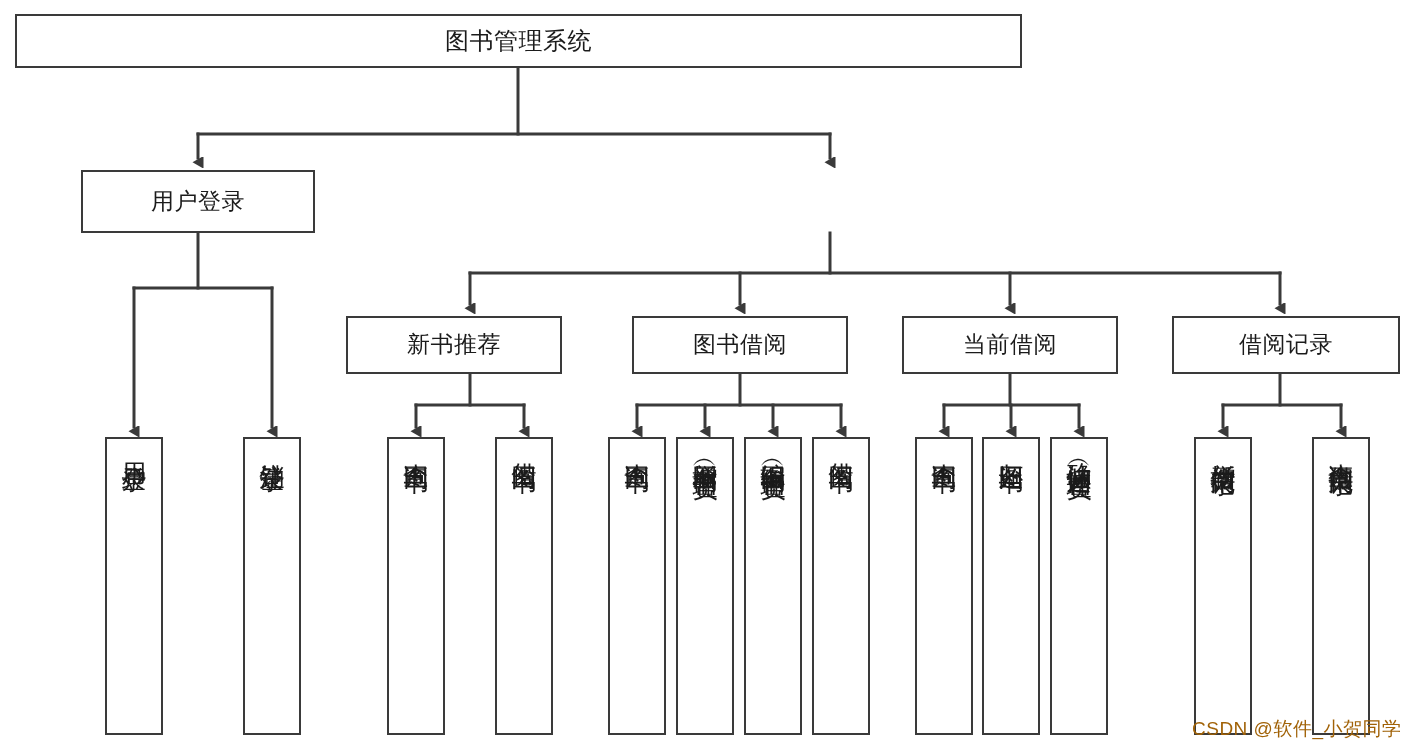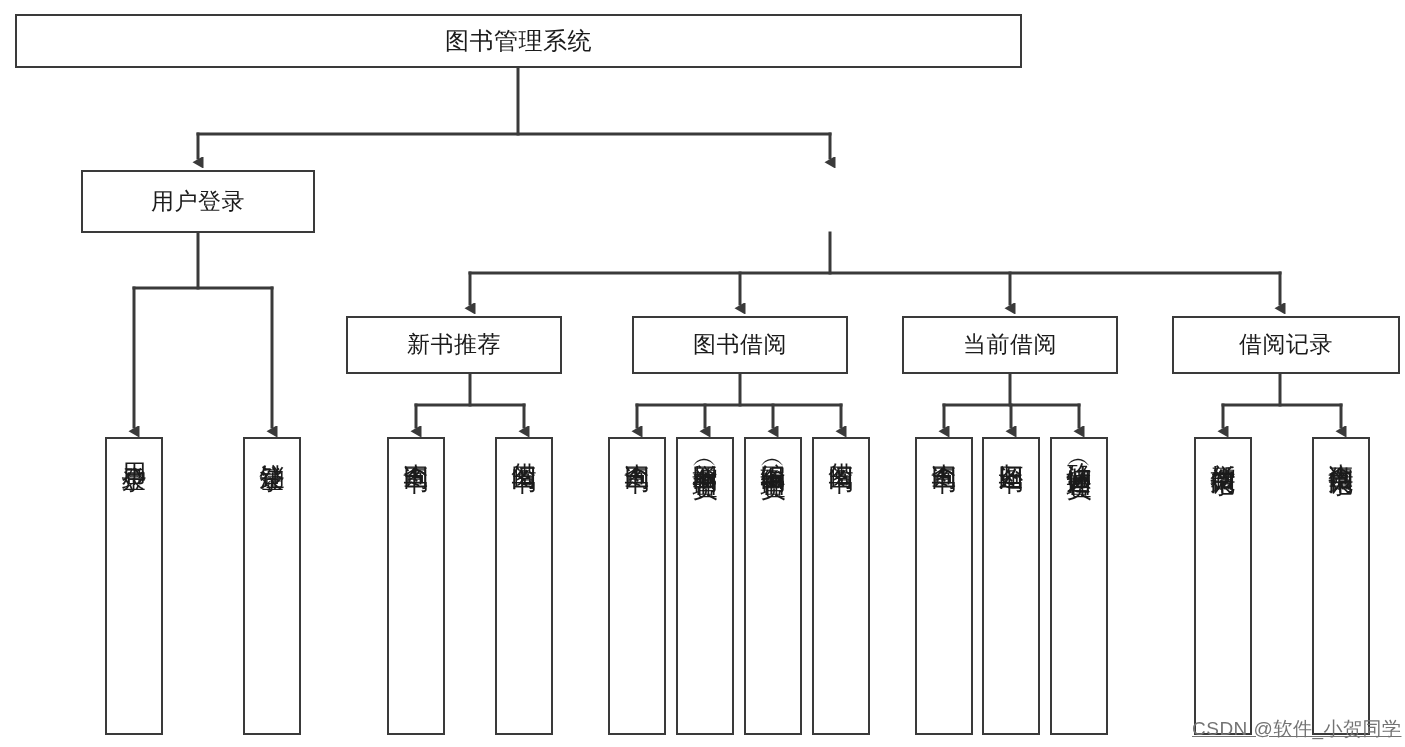--- a/index.html
+++ b/index.html
@@ -55,24 +55,23 @@
   .node.vert .lbl {
     writing-mode: vertical-rl;
     text-orientation: upright;
     font-size: 25px;
     letter-spacing: 2px;
     line-height: 1;
   }
   .watermark {
     position: absolute;
     font-size: 19px;
-    color: #737373;
+    color: #a16207;
     white-space: nowrap;
     letter-spacing: 0.5px;
-    text-decoration: underline;
   }
 </style>
 </head>
 <body>
 
 <div id="canvas">
 
   <svg id="wires" viewBox="0 0 1405 747" xmlns="http://www.w3.org/2000/svg">
     <defs>
       <marker id="ah" markerWidth="11" markerHeight="13" refX="1.2" refY="6.3" orient="auto" markerUnits="userSpaceOnUse">

